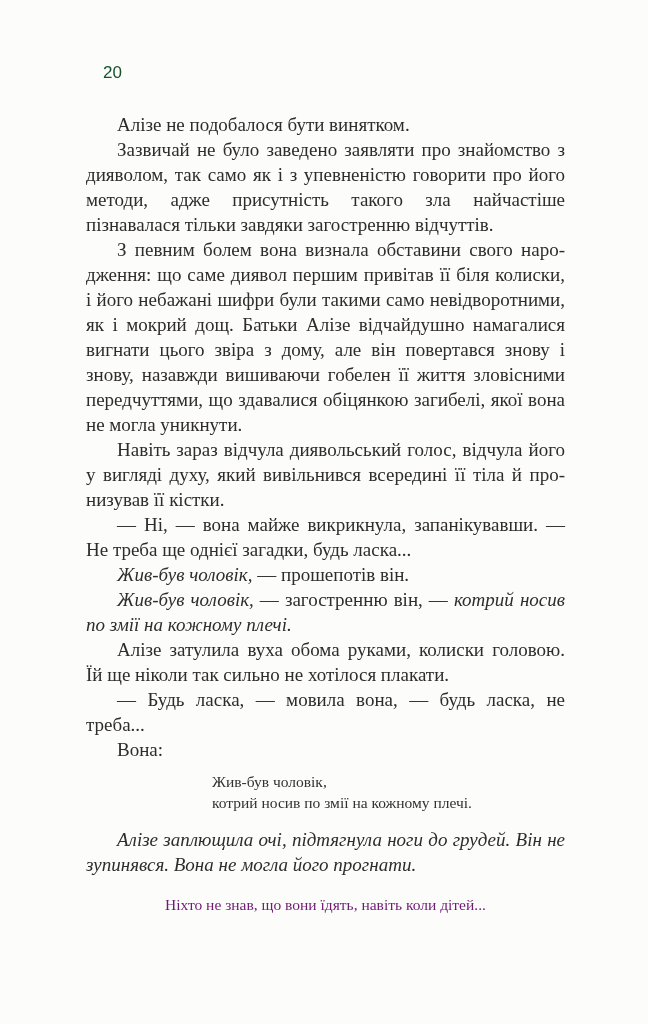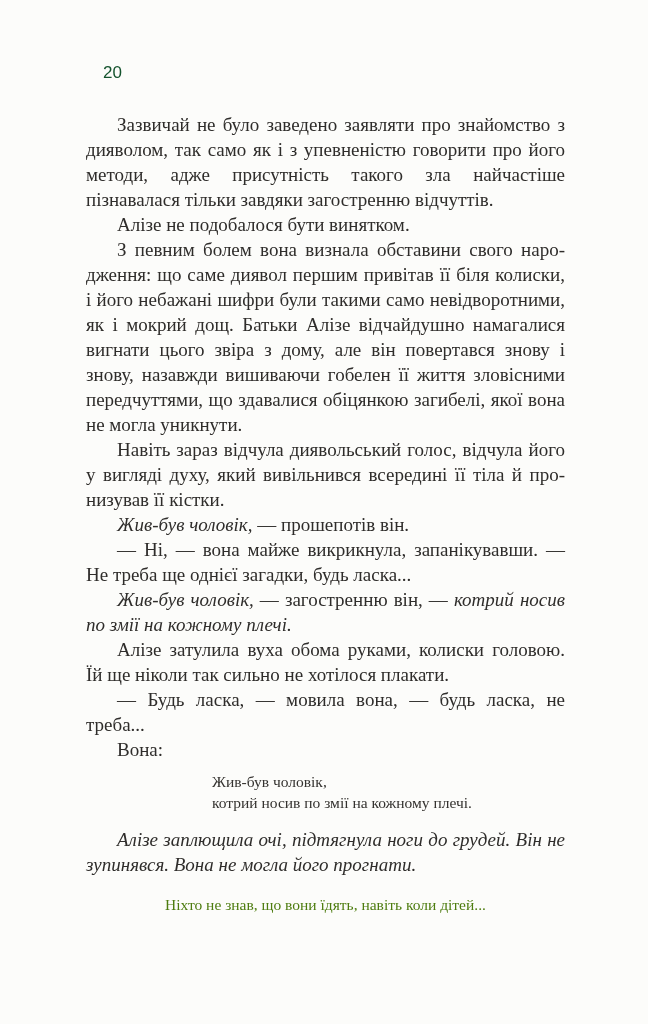--- a/index.html
+++ b/index.html
@@ -53,43 +53,43 @@
   .text p.after-verse {
     margin-top: 14px;
     font-style: italic;
   }
   .text p.footer-line {
     margin-top: 17px;
     text-indent: 0;
     text-align: center;
     font-size: 15.5px;
     line-height: 21px;
-    color: #4d7c0f;
+    color: #701a75;
   }
 </style>
 </head>
 <body>
 
 <div class="page">
 
   <div class="folio">20</div>
 
   <main class="text">
 
+    <p><span>Алізе не подобалося бути винятком.</span></p>
+
     <p><span>Зазвичай не було заведено заявляти про знайомство з дияволом, так само як і з упевненістю говорити про його методи, адже присутність такого зла найчастіше пізнавалася тільки завдяки загостренню відчуттів.</span></p>
-
-    <p><span>Алізе не подобалося бути винятком.</span></p>
 
     <p><span>З певним болем вона визнала обставини свого наро­дження: що саме диявол першим привітав її біля колиски, і його небажані шифри були такими само невідворот­ними, як і мокрий дощ. Батьки Алізе відчайдушно нама­галися вигнати цього звіра з дому, але він повертався знову і знову, назавжди вишиваючи гобелен її життя зло­вісними передчуттями, що здавалися обіцянкою загибелі, якої вона не могла уникнути.</span></p>
 
     <p><span>Навіть зараз відчула диявольський голос, відчула його у вигляді духу, який вивільнився всередині її тіла й про­низував її кістки.</span></p>
 
+    <p><span>— Ні, — вона майже викрикнула, запанікувавши. — Не треба ще однієї загадки, будь ласка...</span></p>
+
     <p><span class="it">Жив-був чоловік, </span><span>— прошепотів він.</span></p>
-
-    <p><span>— Ні, — вона майже викрикнула, запанікувавши. — Не треба ще однієї загадки, будь ласка...</span></p>
 
     <p><span class="it">Жив-був чоловік, </span><span>— загостренню він, — </span><span class="it">котрий но­сив по змії на кожному плечі.</span></p>
 
     <p><span>Алізе затулила вуха обома руками, колиски головою. Їй ще ніколи так сильно не хотілося плакати.</span></p>
 
     <p><span>— Будь ласка, — мовила вона, — будь ласка, не треба...</span></p>
 
     <p><span>Вона:</span></p>
 
     <div class="verse">

